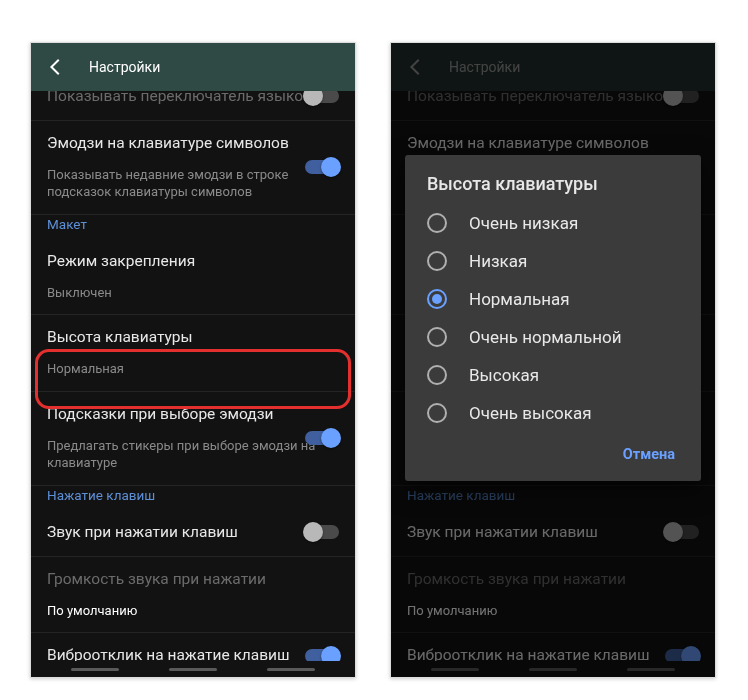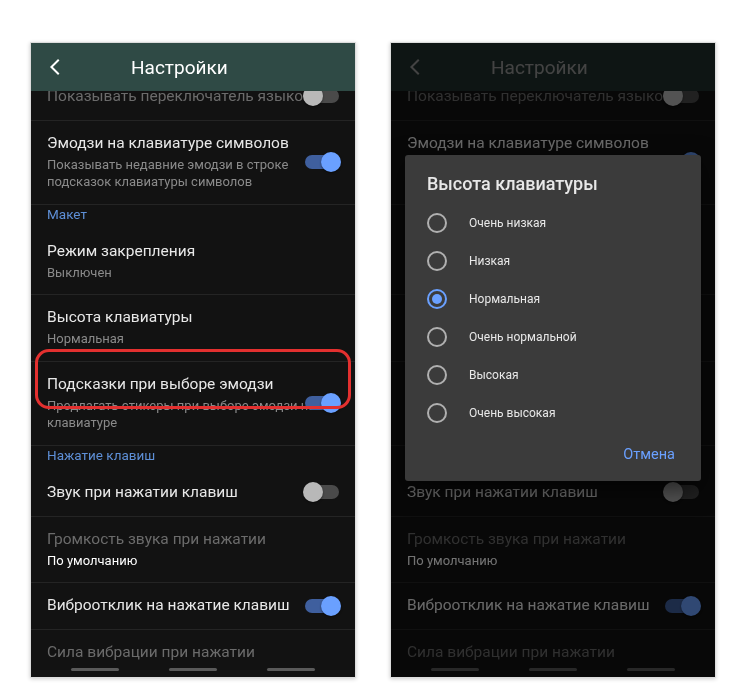--- a/index.html
+++ b/index.html
@@ -33,42 +33,42 @@
   .appbar {
     height: 48px;
     background: #2f4a45;
     display: flex;
     align-items: center;
     padding: 0 14px;
     color: #fff;
   }
   .phone.right .appbar { opacity: 0.55; }
   .back-arrow { width: 22px; height: 22px; margin-right: 22px; }
-  .appbar-title { font-size: 19px; font-weight: 400; margin-left: 42px; }
+  .appbar-title { font-size: 14px; font-weight: 400; }
 
   .content {
     position: absolute;
     top: 48px; left:0; right:0; bottom:0;
     overflow: hidden;
     color: #e0e0e0;
     font-size: 15px;
   }
 
   .item {
     padding: 13px 16px 13px 16px;
     position: relative;
   }
   .item + .item.with-divider::before,
   .section-title.with-divider::before {
     content:"";
     position:absolute; left:0; right:0; top:0;
     border-top:1px solid rgba(255,255,255,0.08);
   }
   .item .title { font-size: 15.5px; color: #e8e8e8; line-height: 1.35; }
-  .item .sub { font-size: 13px; color: #8a8a8a; line-height: 1.35; margin-top:2px; }
+  .item .sub { font-size: 13px; color: #8a8a8a; line-height: 1.35; margin-top:12px; }
   .item.dim .title { color: #6b6b6b; }
   .item.dim .sub { color: #ffffff; }
   .item.cut-top { margin-top: -18px; }
   .item.cut-bot .title { white-space: nowrap; }
 
   .section-title {
     padding: 2px 16px 6px;
     font-size: 13.5px;
     color: #5e8fd6;
     position: relative;
@@ -134,26 +134,26 @@
   .option .radio {
     width:20px; height:20px; border-radius:50%;
     border:2px solid #b0b0b0;
     position:relative; flex-shrink:0;
   }
   .option.selected .radio { border-color:#6aa0ff; }
   .option.selected .radio::after {
     content:""; position:absolute; inset:3px;
     background:#6aa0ff; border-radius:50%;
   }
-  .option-label { font-size:12px; }
+  .option-label { font-size:17px; }
   .dialog-actions {
     display:flex; justify-content:flex-end;
     padding: 8px 18px 6px;
   }
-  .dialog-cancel { color:#6aa0ff; font-size:14.5px; font-weight:400; padding:6px 8px; }
+  .dialog-cancel { color:#6aa0ff; font-size:14.5px; font-weight:700; padding:6px 8px; }
 </style>
 </head>
 <body>
 
 <div class="phone left">
   <div class="appbar">
     <svg class="back-arrow" viewBox="0 0 24 24" fill="none" stroke="#fff" stroke-width="2.2">
         <path d="M15 4 L7 12 L15 20"></path>
       </svg>
     <div class="appbar-title">Настройки</div>

